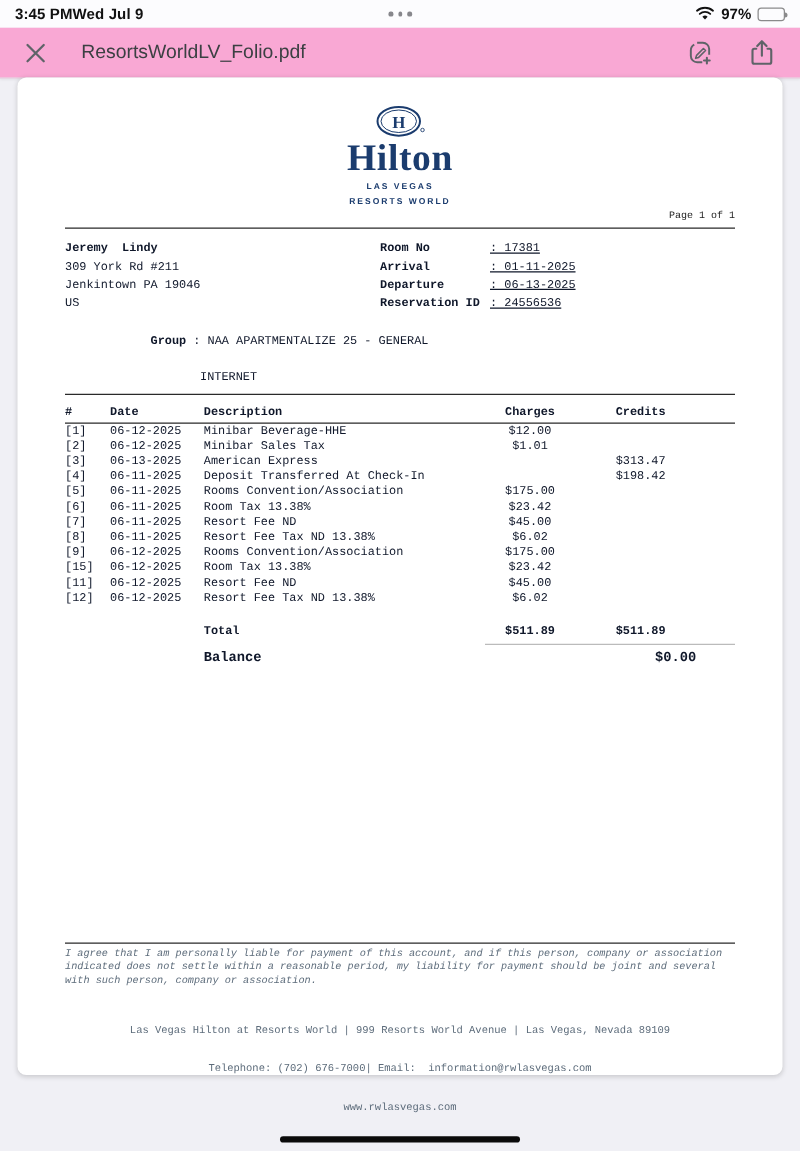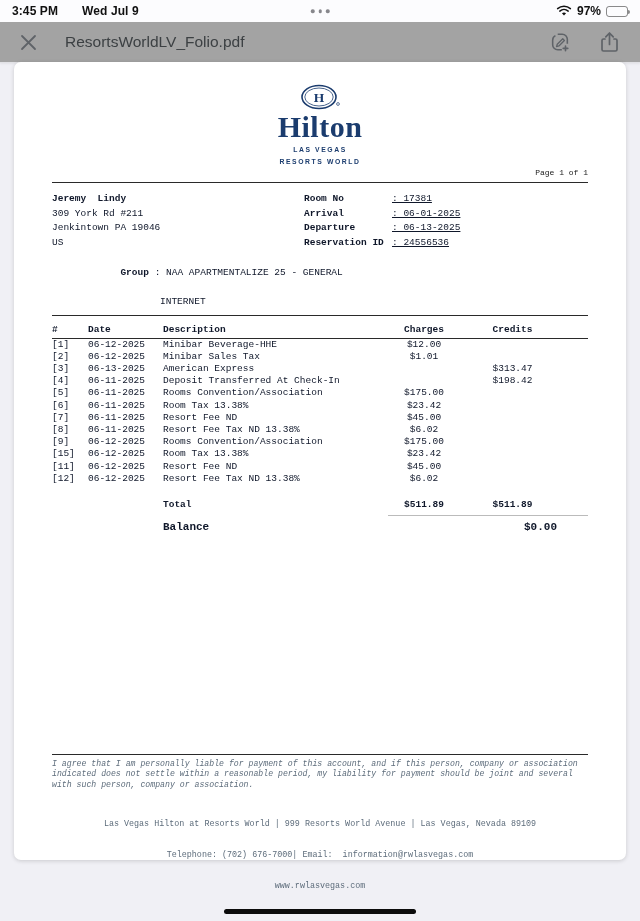--- a/index.html
+++ b/index.html
@@ -2,31 +2,31 @@
 <html><head>
 <meta charset="utf-8">
 <style>
   * { margin:0; padding:0; box-sizing:border-box; }
   html,body { width:640px; height:921px; }
   body { font-family:"Liberation Sans", sans-serif; background:#f0f0f5; overflow:hidden; }
   .screen { position:relative; width:640px; height:921px; background:#f0f0f5; }
 
   
   .status-bar { position:relative; height:22px; background:#fcfcfe; display:flex; align-items:center; justify-content:space-between; padding:0 12px; }
-  .status-left { display:flex; gap:24px; align-items:center; font-size:12px; font-weight:700; color:#111; letter-spacing:.1px; }
+  .status-left { display:flex; gap:0; align-items:center; font-size:12px; font-weight:700; color:#111; letter-spacing:.1px; }
   .status-left .date { font-weight:600; }
   .multitask-dots { position:absolute; left:50%; top:50%; transform:translate(-50%,-50%); display:flex; gap:4px; }
   .multitask-dots i { width:3.5px; height:3.5px; border-radius:50%; background:#87878c; }
   .status-right { display:flex; align-items:center; gap:5px; font-size:12px; font-weight:600; color:#111; }
   .battery { position:relative; width:22px; height:11px; border:1px solid rgba(0,0,0,.45); border-radius:3px; padding:1px; }
   .battery .fill { height:100%; width:92%; background:#111; border-radius:1.5px; }
   .battery .tip { position:absolute; right:-3px; top:3px; width:2px; height:4px; background:rgba(0,0,0,.45); border-radius:0 2px 2px 0; }
 
   
-  .toolbar { height:41px; background:#a3a3a3; display:flex; align-items:center; padding:0 18px; border-bottom:1px solid #e2e2e6; box-shadow:0 1px 2px rgba(0,0,0,.06); }
+  .toolbar { height:41px; background:#f9a8d4; display:flex; align-items:center; padding:0 18px; border-bottom:1px solid #e2e2e6; box-shadow:0 1px 2px rgba(0,0,0,.06); }
   .icon-btn { background:none; border:none; cursor:pointer; display:flex; align-items:center; justify-content:center; padding:2px; }
   .toolbar-title { font-size:15.5px; color:#3c4043; margin-left:26px; flex:1; text-align:left; white-space:nowrap; overflow:hidden; }
   .toolbar-right { display:flex; gap:24px; align-items:center; }
 
   
   .page-wrap { position:absolute; top:52px; left:0; right:0; bottom:0; overflow:hidden; }
   .page-card { position:relative; margin:10px auto 0; width:612px; height:798px; background:#ffffff; border-radius:7px; box-shadow:0 1px 4px rgba(0,0,0,.16); padding:0 38px; }
 
   .mono { font-family:"Liberation Mono","DejaVu Sans Mono",monospace; color:#0f172a; }
   .b { font-weight:700; }
@@ -150,21 +150,21 @@
           </div>
           <div class="line group-line2">INTERNET</div>
         </div>
         <div class="stay-right">
           <div class="stay-row">
             <span class="b">Room No</span>
             <span class="val">: 17381</span>
           </div>
           <div class="stay-row">
             <span class="b">Arrival</span>
-            <span class="val">: 06-01-2025</span>
+            <span class="val">: 01-11-2025</span>
           </div>
           <div class="stay-row">
             <span class="b">Departure</span>
             <span class="val">: 06-13-2025</span>
           </div>
           <div class="stay-row">
             <span class="b">Reservation ID</span>
             <span class="val">: 24556536</span>
           </div>
         </div>

